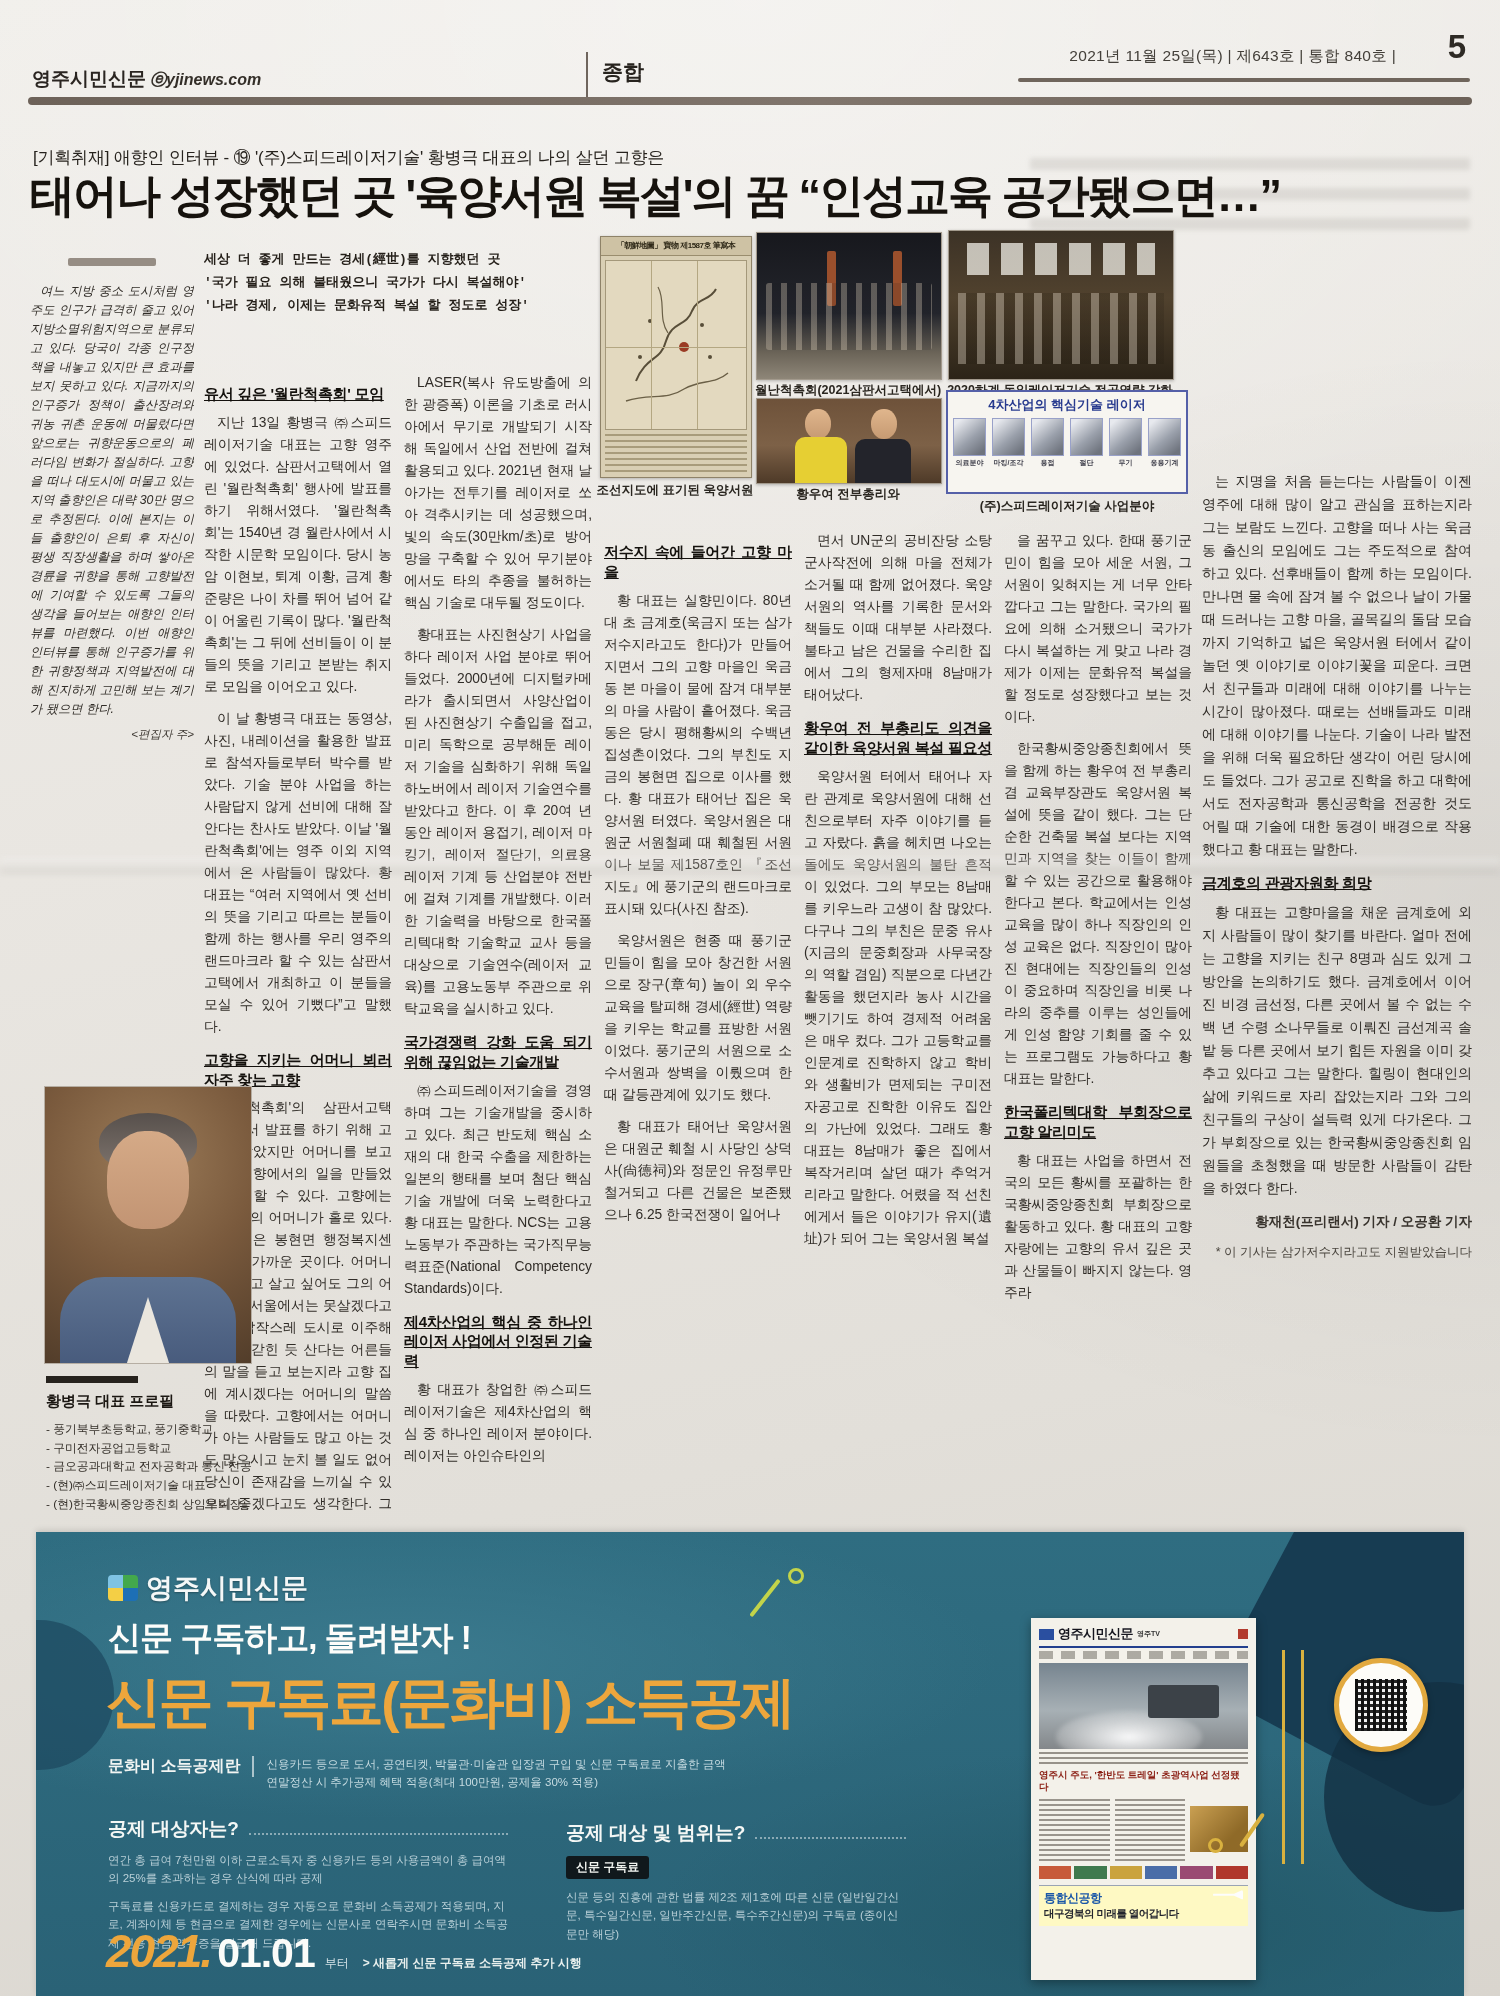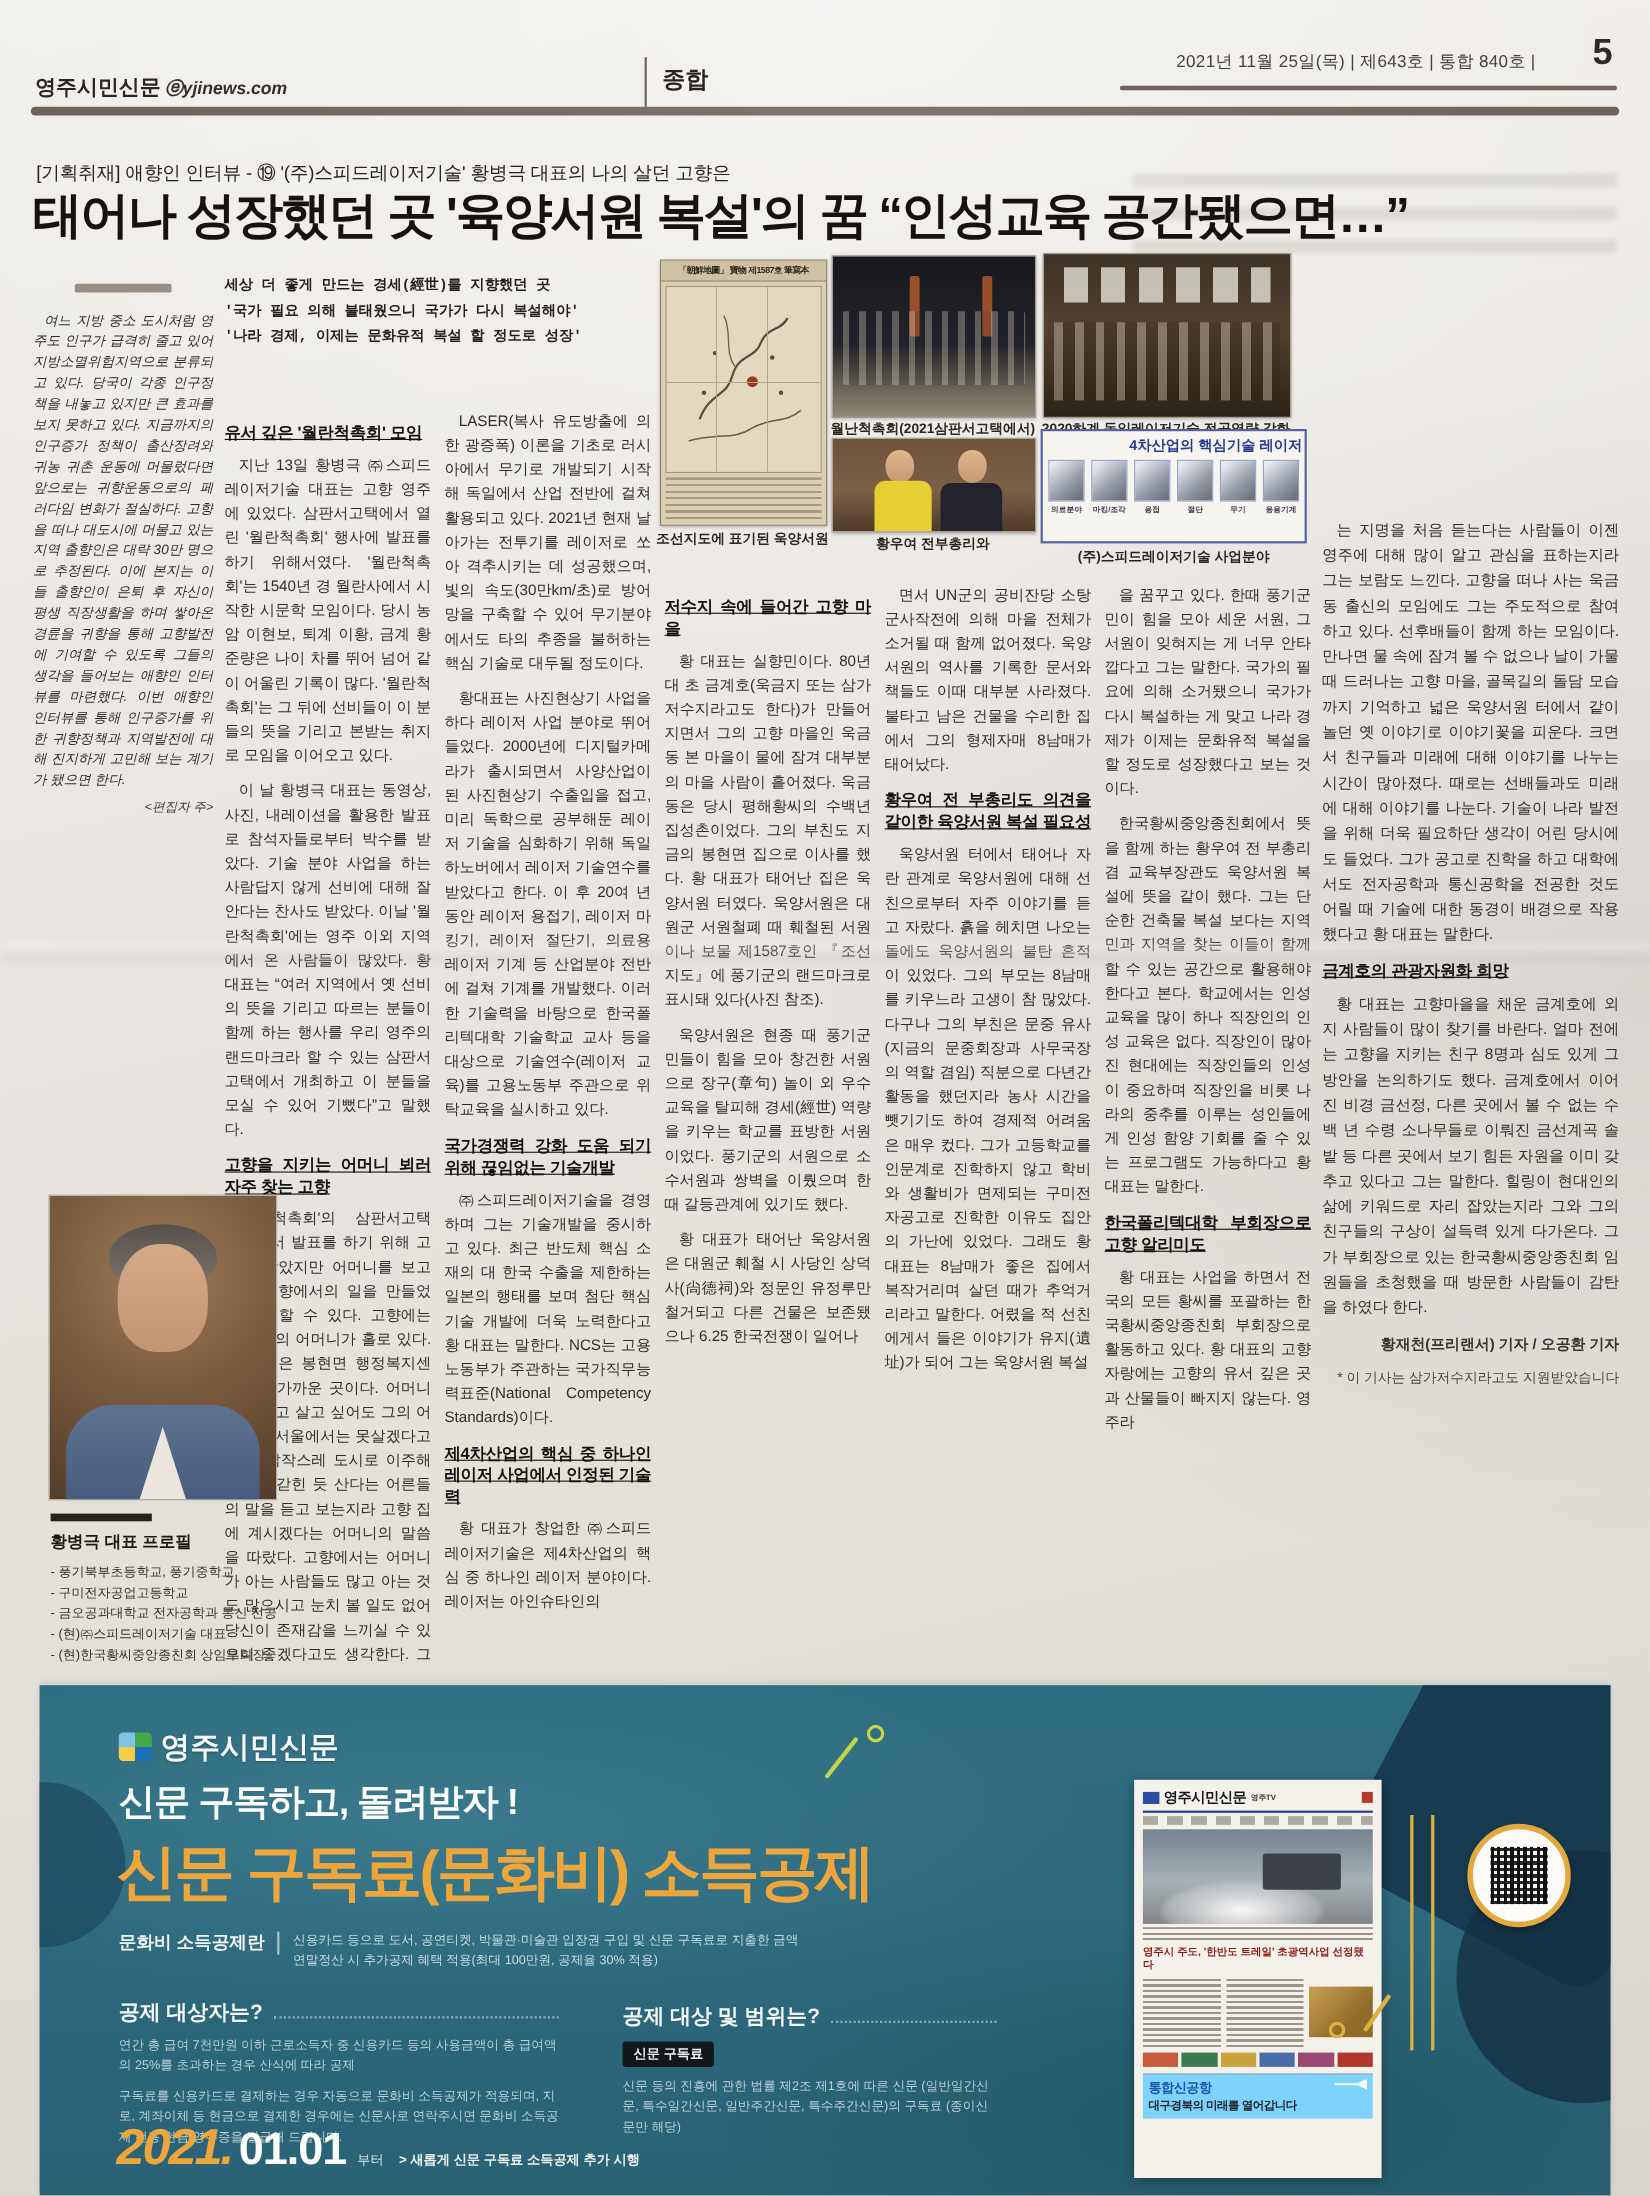--- a/index.html
+++ b/index.html
@@ -74,21 +74,21 @@
     background:repeating-linear-gradient(90deg,rgba(240,238,230,.75) 0 22px,transparent 22px 34px);}
   #g2 .figs{position:absolute;left:4%;right:4%;top:42%;height:48%;filter:blur(.7px);
     background:repeating-linear-gradient(90deg,rgba(215,205,190,.4) 0 8px,rgba(30,24,16,.18) 8px 19px);}
   #duo{left:756px;top:398px;width:184px;height:84px;position:absolute;overflow:hidden;
     background:linear-gradient(#6e523a 0%,#7d6147 55%,#4e3a28 100%);}
   .duo-head{position:absolute;top:10px;width:26px;height:30px;border-radius:48%;background:linear-gradient(#e0b68d,#c69a72);}
   .duo-vest{position:absolute;top:38px;left:38px;width:52px;height:46px;border-radius:10px 10px 0 0;background:#e6cf33;}
   .duo-suit{position:absolute;top:40px;right:30px;width:56px;height:44px;border-radius:10px 10px 0 0;background:#23242b;}
   #laserbox{position:absolute;left:946px;top:390px;width:242px;height:104px;background:#f7f5f0;
     border:2px solid #5560a8;box-sizing:border-box;padding:4px 2px;}
-  .laser-title{text-align:right;font-size:13px;font-weight:800;color:#273a8e;margin-bottom:4px;}
+  .laser-title{text-align:center;font-size:13px;font-weight:800;color:#273a8e;margin-bottom:4px;}
   .laser-row{display:flex;justify-content:space-around;}
   .laser-item{width:35px;text-align:center;font-size:7px;font-weight:700;color:#3c3c48;}
   .laser-item::before{content:"";display:block;width:31px;height:36px;margin:0 auto 2px;
     border:1px solid #99a1c9;background:linear-gradient(140deg,#e7e9ee 10%,#9aa0ab 55%,#6f747e 90%);}
 
   
   #portrait{position:absolute;left:44px;top:1086px;width:206px;height:276px;border:1px solid #b6aea3;overflow:hidden;
     background:radial-gradient(circle at 50% 26%,#9b7b58 0%,#7a5a3d 48%,#523d2a 100%);}
   .p-hair{position:absolute;top:26px;left:50%;transform:translateX(-50%);width:98px;height:58px;
     border-radius:50% 50% 42% 42%;background:linear-gradient(#57504c,#7e746d);}
@@ -154,21 +154,21 @@
   .mp-smoke{position:absolute;left:8%;bottom:-14px;width:70%;height:60%;border-radius:50%;
     background:radial-gradient(rgba(255,255,255,.95),rgba(255,255,255,.2) 70%);filter:blur(2px);}
   .mp-truck{position:absolute;right:14%;top:26%;width:34%;height:38%;background:#3c4248;border-radius:3px;}
   .mp-capt{height:12px;margin-top:3px;background:repeating-linear-gradient(0deg,#97928a 0 2px,transparent 2px 5px);}
   .mp-headline{font-size:9.5px;font-weight:800;color:#8a1d12;margin-top:5px;line-height:1.25;}
   .mp-body{display:flex;gap:5px;margin-top:4px;}
   .mp-tx{flex:1;height:64px;background:repeating-linear-gradient(0deg,#9a958d 0 2px,transparent 2px 5px);}
   .mp-gold{width:58px;height:46px;margin-top:9px;background:linear-gradient(135deg,#caa052,#8f6a28 70%);}
   .mp-ads{display:flex;gap:3px;margin-top:5px;}
   .mp-ad{flex:1;height:13px;}
-  .mp-bottom{margin-top:6px;border-top:1px solid #9aa4b4;background:#7dd3fc;padding:4px 5px 5px;}
+  .mp-bottom{margin-top:6px;border-top:1px solid #9aa4b4;background:#fef9c3;padding:4px 5px 5px;}
   .mp-b1{font-size:12px;font-weight:800;color:#1a57a8;letter-spacing:-.5px;}
   .mp-b2{font-size:10.5px;font-weight:800;color:#23252e;letter-spacing:-.5px;}
   .mp-plane{float:right;width:30px;height:10px;background:#fdfdfd;border-radius:6px 2px 2px 6px;
     clip-path:polygon(0 40%,70% 40%,100% 0,100% 100%,70% 60%,0 60%);}
 
   .ylines{position:absolute;left:1246px;top:118px;height:214px;width:16px;
     border-left:3px solid #d9b13f;border-right:3px solid #d9b13f;}
   .qrwrap{position:absolute;left:1298px;top:126px;width:84px;height:84px;border-radius:50%;
     background:#fdfcf8;border:5px solid #e2a93f;display:flex;align-items:center;justify-content:center;
     box-shadow:0 2px 6px rgba(0,0,0,.3);}

